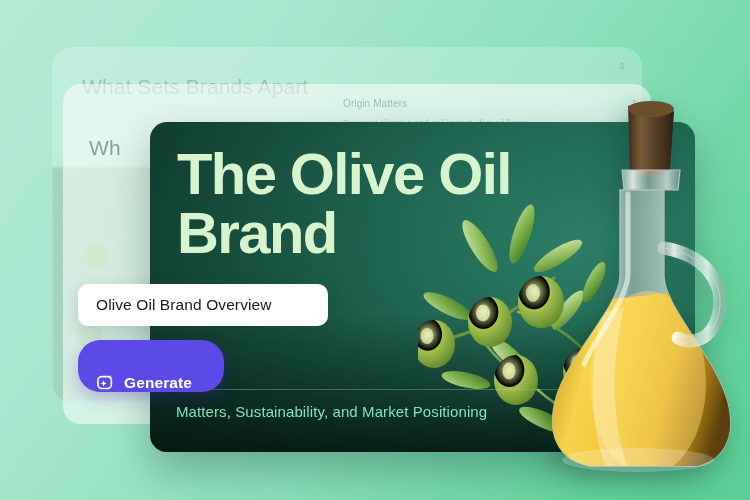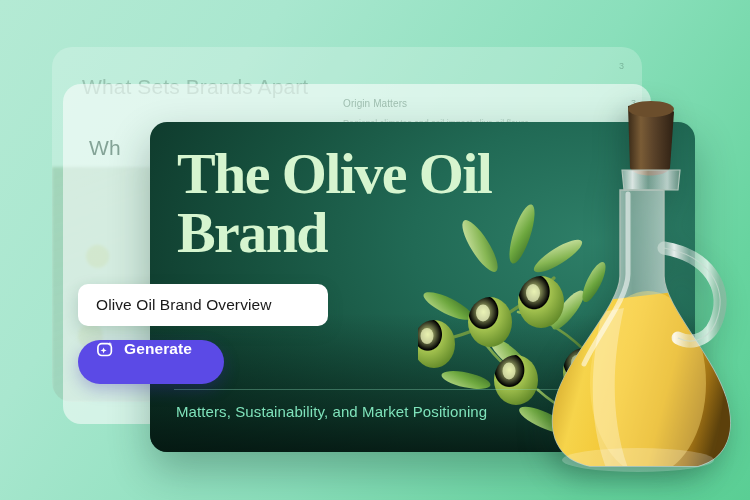--- a/index.html
+++ b/index.html
@@ -128,21 +128,20 @@
     position: absolute;
     left: 27px;
     top: 22px;
     width: 420px;
     font-size: 58px;
     line-height: 1.02;
     font-weight: 700;
     letter-spacing: -1.6px;
     color: #d6f5cf;
     z-index: 3;
-    font-family: Liberation Serif, serif;
   }
 
   #slide-divider {
     position: absolute;
     left: 24px;
     bottom: 62px;
     width: 492px;
     height: 1px;
     background: rgba(140,220,185,0.35);
     z-index: 4;
@@ -204,25 +203,25 @@
     letter-spacing: .1px;
     white-space: nowrap;
   }
 
   
   #generate-button {
     position: absolute;
     left: 78px;
     top: 340px;
     width: 146px;
-    height: 44px;
+    height: 52px;
     background: #5b4ae6;
     border-radius: 22px;
     display: flex;
-    align-items: flex-start;
+    align-items: flex-end;
     gap: 9px;
     padding-left: 18px;
     cursor: pointer;
     box-shadow: 0 6px 16px rgba(60,40,180,0.28);
     z-index: 21;
   }
   #generate-label {
     font-size: 15.5px;
     font-weight: 700;
     color: #ffffff;

